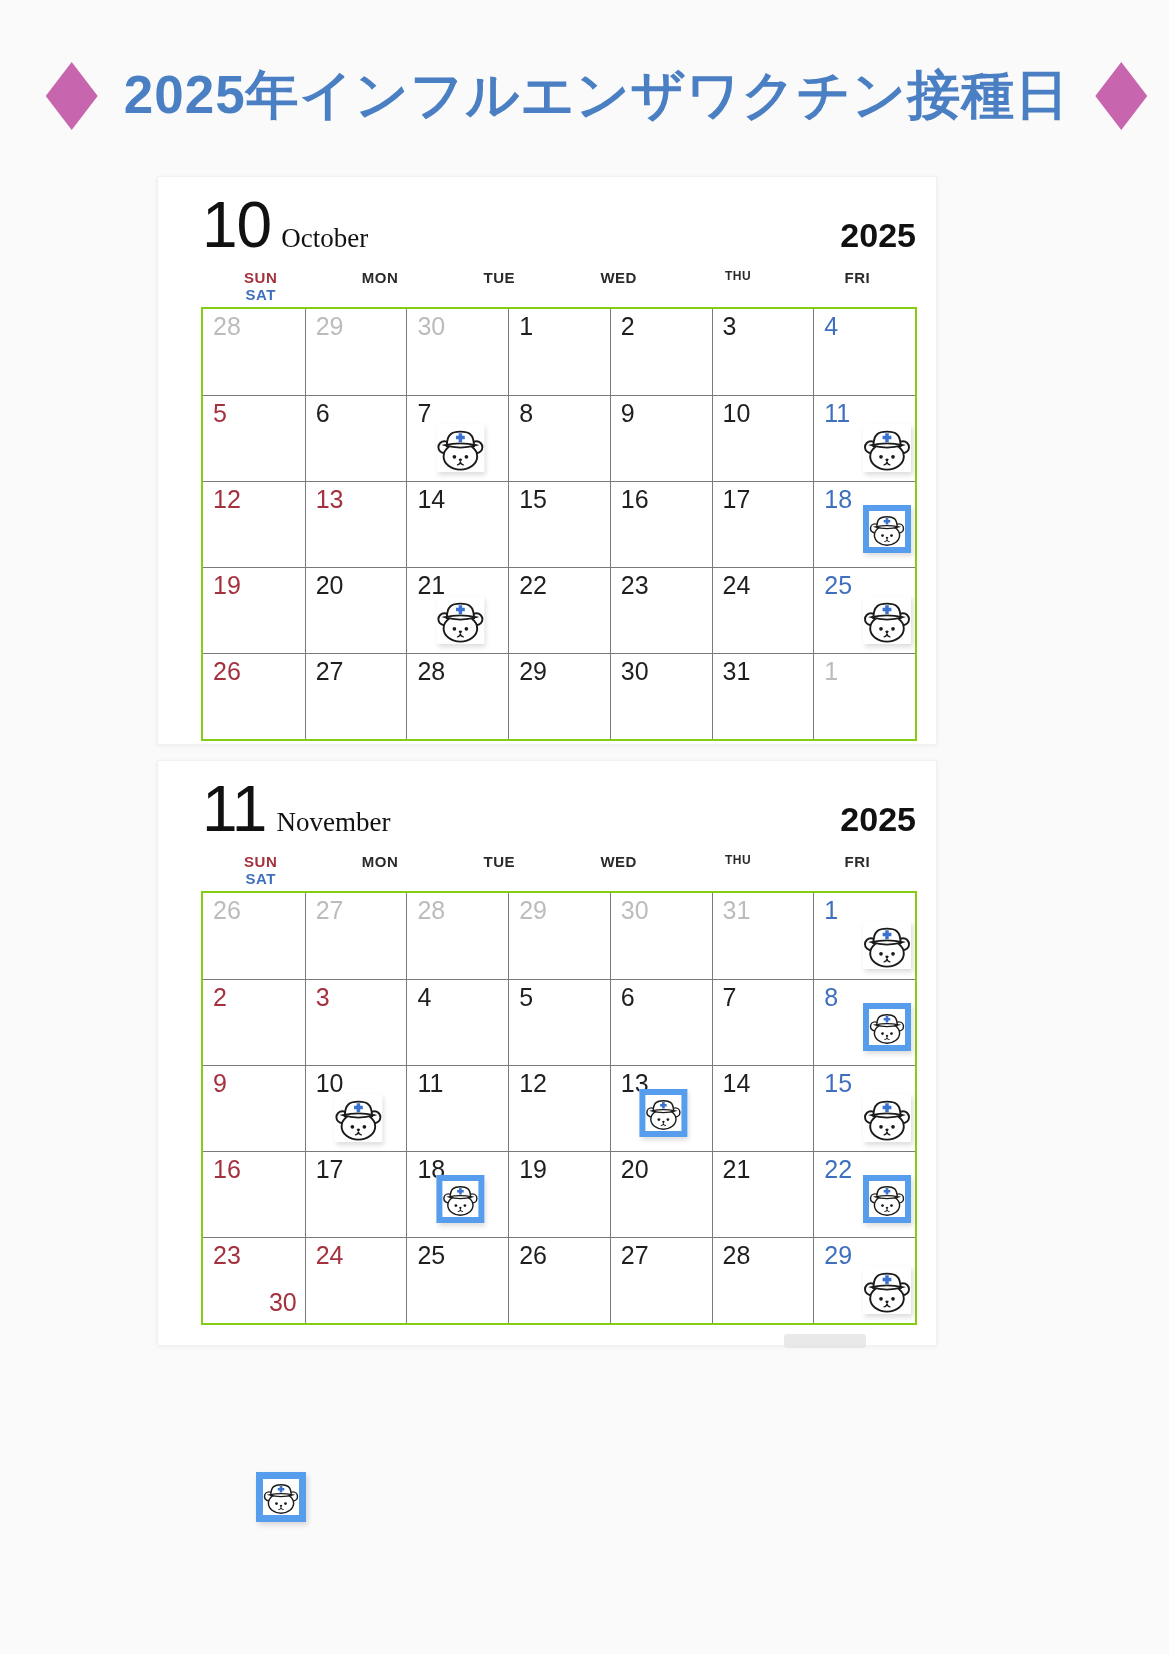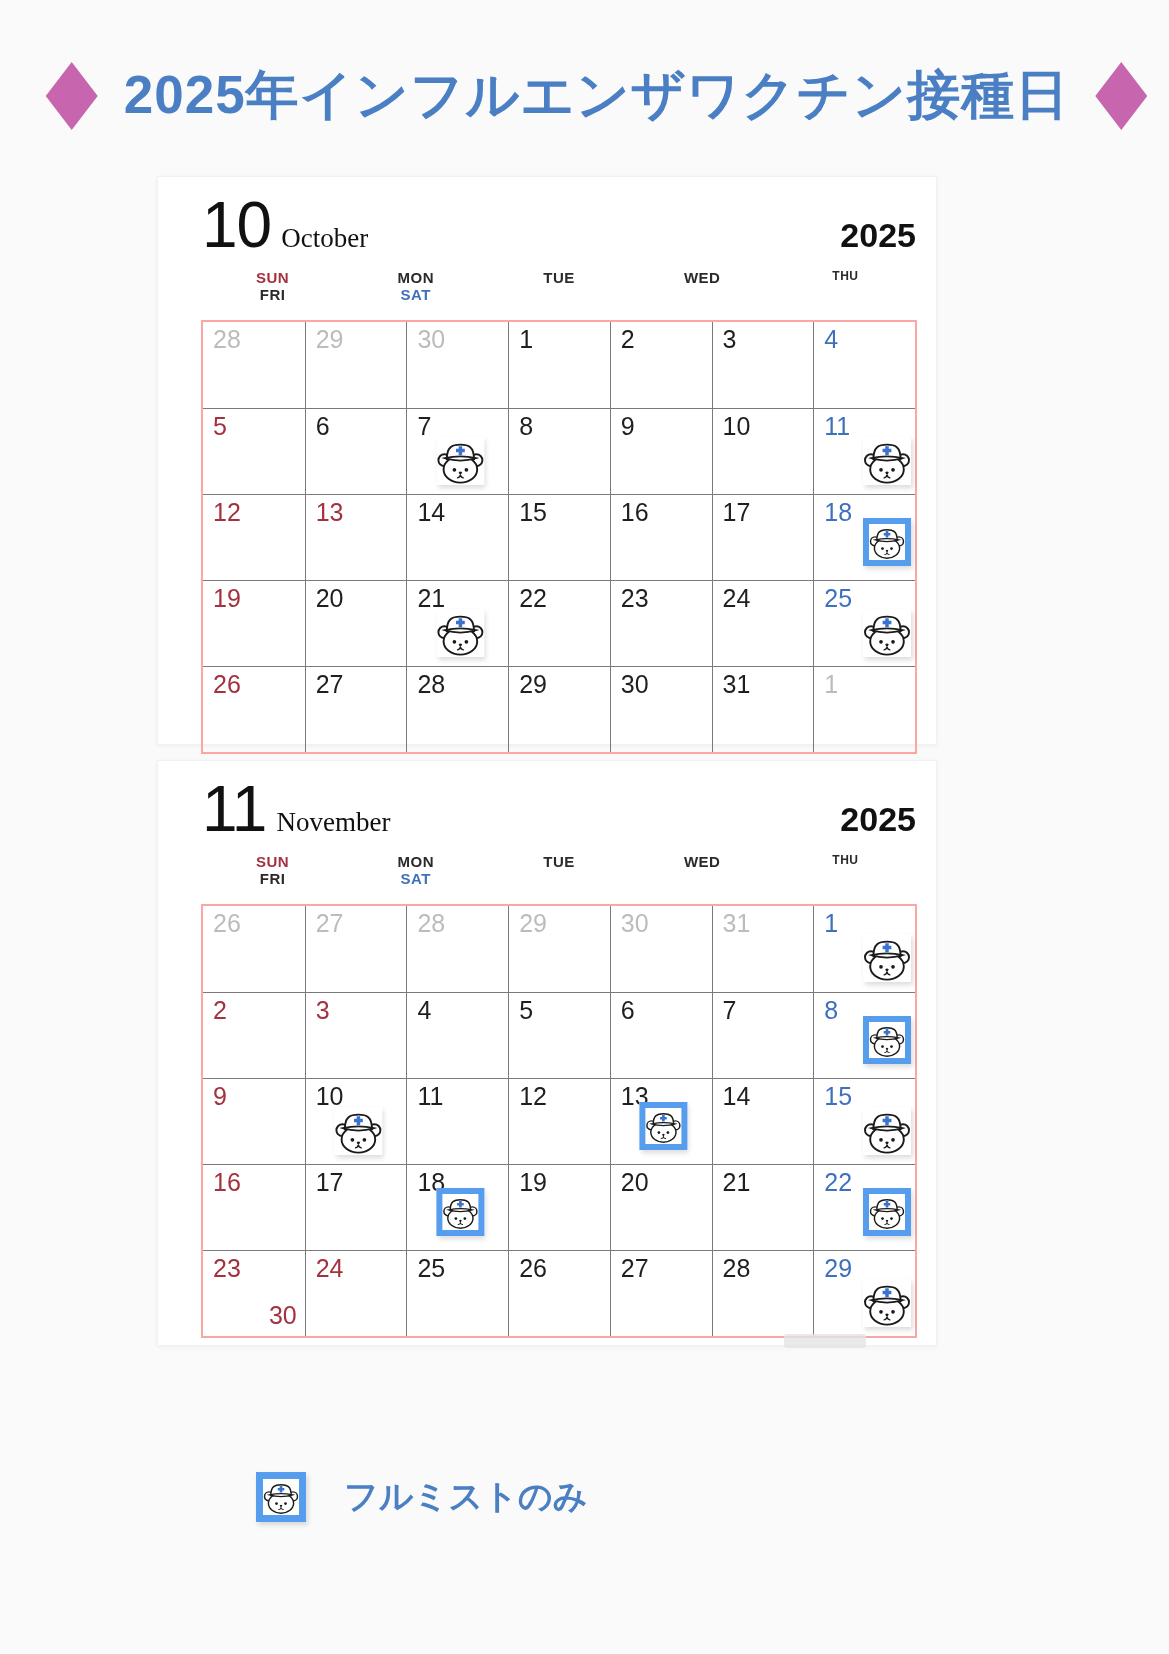--- a/index.html
+++ b/index.html
@@ -32,29 +32,29 @@
     position:absolute;left:157px;width:780px;background:#fff;
     border:1px solid #f1f1f1;box-shadow:0 1px 5px rgba(0,0,0,.05);
   }
   .month-card:nth-of-type(1){top:176px;height:569px;}
   .month-card:nth-of-type(2){top:760px;height:586px;}
   .month-head{display:flex;align-items:baseline;padding:16px 20px 0 44px;}
   .month-number{font-size:64px;font-weight:500;letter-spacing:-1px;color:#111;line-height:1;}
   .month-name{font-size:27px;margin-left:10px;color:#111;font-weight:500;font-family:Liberation Serif, serif;}
   .month-year{margin-left:auto;font-size:34px;color:#111;font-weight:700;}
   .weekday-row{
-    display:grid;grid-template-columns:repeat(5,1fr);
+    display:grid;grid-template-columns:repeat(6,1fr);
     margin:12px 19px 3px 43px;text-align:center;
     font-size:15px;font-weight:600;color:#2a2a2a;letter-spacing:.5px;
   }
   .wd-0{color:var(--red);}
   .wd-4{font-size:12px;}
   .wd-6{color:var(--satblue);}
   .grid{
-    margin:17px 19px 0 43px;border:2px solid #fca5a5;
+    margin:4px 19px 0 43px;border:2px solid #84cc16;
     display:grid;grid-template-columns:repeat(7,1fr);grid-auto-rows:86px;
   }
   .cell{position:relative;border-left:1px solid var(--gridline);border-top:1px solid var(--gridline);}
   .cell.col-0{border-left:none;}
   .grid .cell:nth-child(-n+7){border-top:none;}
   .day-num{display:block;margin:4px 0 0 10px;font-size:25px;line-height:1.1;color:inherit;}
   .extra-day{position:absolute;right:8px;bottom:6px;font-size:25px;color:inherit;}
   .tone-normal{color:var(--ink);}
   .tone-sun{color:var(--red);}
   .tone-sat{color:var(--satblue);}
@@ -536,15 +536,14 @@
           <ellipse cx="30" cy="40.5" rx="21" ry="16.5" fill="#fff" stroke="#1a1a1a" stroke-width="2.4"></ellipse>
           <path d="M13,27.5 C13,12 20,9.5 30,9.5 C40,9.5 47,12 47,27.5 Z" fill="#fff" stroke="#1a1a1a" stroke-width="2.4"></path>
           <path d="M27.8,11.5 h4.4 v3.3 h3.3 v4.4 h-3.3 v3.3 h-4.4 v-3.3 h-3.3 v-4.4 h3.3 Z" fill="#3a72cf"></path>
           <path d="M10.5,26.5 Q30,22 49.5,26.5 Q30,32.5 10.5,26.5 Z" fill="#fff" stroke="#1a1a1a" stroke-width="2.2"></path>
           <circle cx="22.5" cy="41" r="2.3" fill="#1a1a1a"></circle>
           <circle cx="37.5" cy="41" r="2.3" fill="#1a1a1a"></circle>
           <path d="M27.8,44 q2.2,-1.8 4.4,0 q-1,3 -2.2,3 q-1.2,0 -2.2,-3 Z" fill="#1a1a1a"></path>
           <path d="M30,47.4 q-0.2,3 -3.6,3.6 M30,47.4 q0.2,3 3.6,3.6" fill="none" stroke="#1a1a1a" stroke-width="1.7" stroke-linecap="round"></path>
         </svg>
       </span>
-    <span class="legend-label blue">フルミストのみ</span>
   </div>
 </div>
 
 </body></html>

